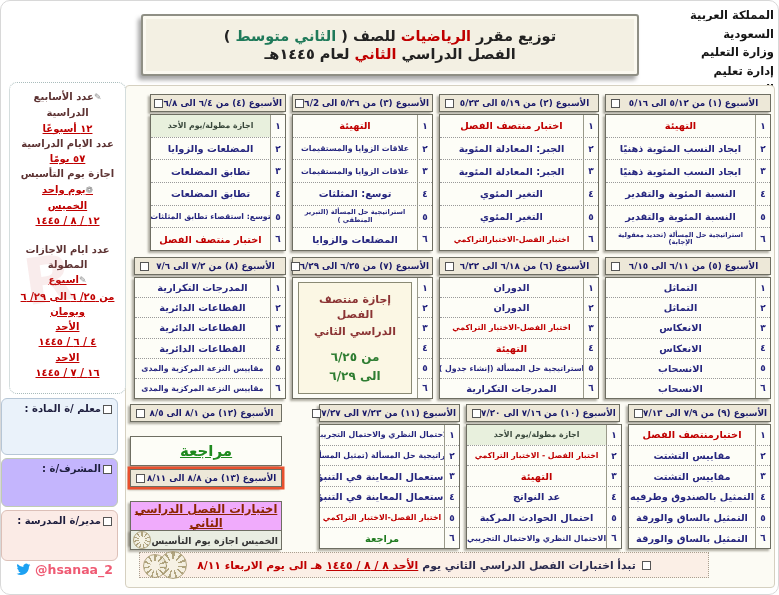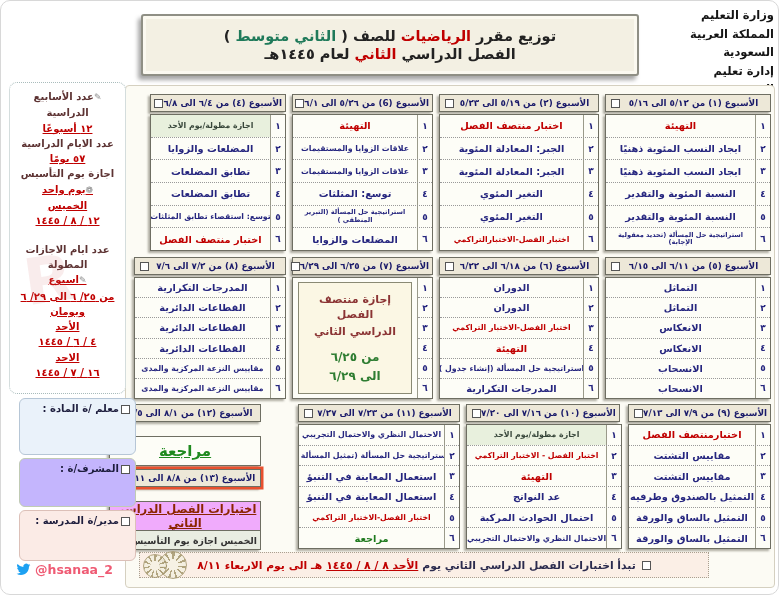--- a/index.html
+++ b/index.html
@@ -23,21 +23,21 @@
   .sidebar{position:absolute;top:81px;left:8px;width:117px;height:312px;background:#fff;
            border:1px dotted #a9bcbc;border-radius:8px;box-sizing:border-box;padding:6px 3px;
            text-align:center;font-size:10px;font-weight:bold;color:#5d3333;overflow:hidden;}
   .sb-line{line-height:15.3px;}
   .sb-val{color:#C00000;text-decoration:underline;}
   .sb-gap{margin-top:13px;}
   .sb-ic{color:#8a8a8a;font-size:9px;}
   .watermark{position:absolute;left:14px;top:160px;font-size:64px;font-weight:bold;
              color:rgba(205,95,95,.12);transform:rotate(-8deg);pointer-events:none;}
   
-  .sig{position:absolute;left:18px;width:117px;box-sizing:border-box;border-radius:6px;
+  .sig{position:absolute;left:0;width:117px;box-sizing:border-box;border-radius:6px;
        padding:4px 5px;font-size:10px;font-weight:bold;color:#1d1d3d;text-align:right;
        border:1px solid #999;}
   .sig1{top:397px;height:57px;background:#EAF2FA;border-color:#b6c6d6;}
   .sig2{top:457px;height:49px;background:#c4b5fd;border-color:#c0cbb4;}
   .sig3{top:509px;height:51px;background:#FBEBE6;border-color:#dcc0b8;}
   .chk{display:inline-block;width:7px;height:7px;border:1px solid #555;background:#fff;
        flex:none;vertical-align:middle;margin-left:2px;}
   
   .social{position:absolute;left:14px;top:561px;direction:ltr;display:flex;align-items:flex-end;
           gap:3px;font-size:12.5px;font-weight:bold;color:#ef5b74;}
@@ -96,22 +96,22 @@
   .f-red{color:#C00000;font-size:10.8px;}
   .f-u{text-decoration:underline;}
   .footer-stamps{position:absolute;left:3px;top:-2px;display:flex;}
 </style>
 </head>
 <body>
 
 <div class="page">
 
   <div class="ministry">
+    <div>المملكة العربية السعودية</div>
     <div>وزارة التعليم</div>
-    <div>المملكة العربية السعودية</div>
     <div>إدارة تعليم</div>
     <div>المدرسة</div>
   </div>
 
   <div class="title-box">
     <div class="title-l">
       <span>توزيع مقرر</span>
       <span class="t-red">الرياضيات</span>
       <span>للصف (</span>
       <span class="t-grn">الثاني متوسط</span>
@@ -186,21 +186,21 @@
               <span class="ltxt">التغير المئوي</span>
             </div>
             <div class="lrow">
               <span class="lnum">٦</span>
               <span class="ltxt c-red sz-s2">اختبار الفصل-الاختبارالتراكمي</span>
             </div>
           </div>
         </div>
         <div class="week" style="width: 141px;">
           <div class="whead">
-            <span class="txt">الأسبوع (6) من ٥/٢٦ الى ٦/١</span>
+            <span class="txt">الأسبوع (٣) من ٥/٢٦ الى ٦/2</span>
             <span class="chk"></span>
           </div>
           <div class="wbody">
             <div class="lrow">
               <span class="lnum">١</span>
               <span class="ltxt c-red">التهيئة</span>
             </div>
             <div class="lrow">
               <span class="lnum">٢</span>
               <span class="ltxt sz-s2">علاقات الزوايا والمستقيمات</span>
@@ -437,21 +437,21 @@
             <div class="lrow">
               <span class="lnum">٥</span>
               <span class="ltxt">احتمال الحوادث المركبة</span>
             </div>
             <div class="lrow">
               <span class="lnum">٦</span>
               <span class="ltxt sz-s2">الاحتمال النظري والاحتمال التجريبي</span>
             </div>
           </div>
         </div>
-        <div class="week" style="width: 162px; margin-left: 31px;">
+        <div class="week" style="width: 141px; margin-left: 31px;">
           <div class="whead">
             <span class="txt">الأسبوع (١١) من ٧/٢٣ الى ٧/٢٧</span>
             <span class="chk"></span>
           </div>
           <div class="wbody">
             <div class="lrow">
               <span class="lnum">١</span>
               <span class="ltxt sz-s2">الاحتمال النظري والاحتمال التجريبي</span>
             </div>
             <div class="lrow">

